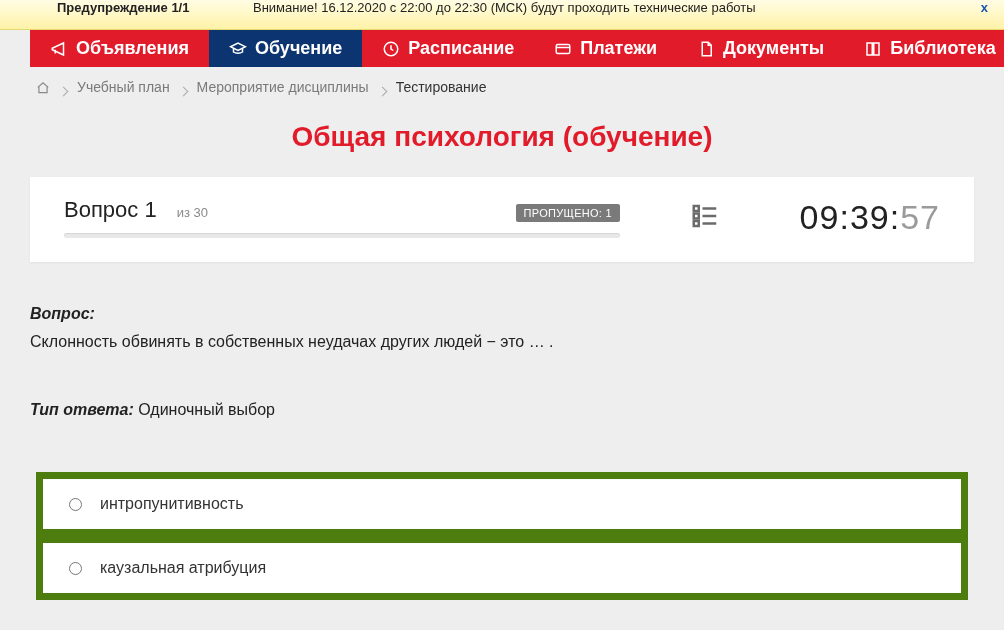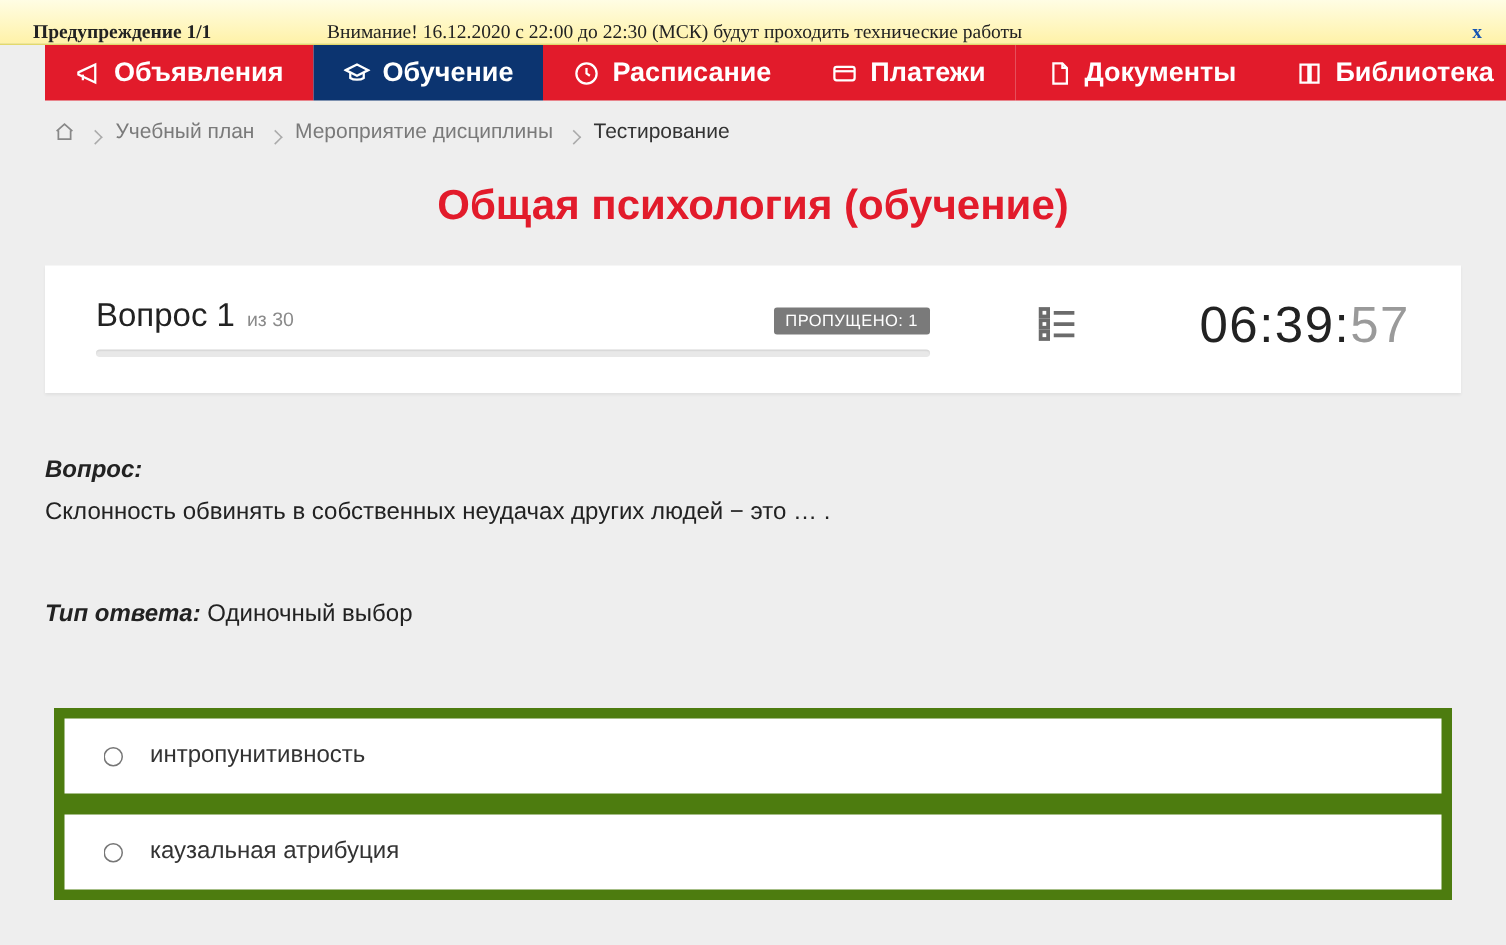--- a/index.html
+++ b/index.html
@@ -29,26 +29,25 @@
     min-height: 800px;
     background: #eeeeee;
   }
 
   
   .warn-bar {
     background: linear-gradient(#fffde4, #fff2a8);
     border-bottom: 1px solid #e3d96c;
     height: 30px;
     display: flex;
-    align-items: flex-end;
-    padding: 0 10px 0 22px;
+    align-items: flex-start;
+    padding: 0 10px 0 57px;
     position: relative;
     font-size: 13px;
     color: #222;
-    font-family: Liberation Serif, serif;
   }
   .warn-title { font-weight: bold; width: 196px; }
   .warn-text { flex: 1; }
   .warn-close {
     color: #1555b3;
     font-weight: bold;
     cursor: pointer;
     padding: 0 6px;
   }
 
@@ -108,21 +107,21 @@
   
   .card {
     background: #fff;
     margin: 0 30px 40px;
     padding: 20px 34px 24px;
     box-shadow: 0 1px 2px rgba(0,0,0,.06);
     display: flex;
     align-items: flex-start;
   }
   .card .left { flex: 1; }
-  .card .q-row { display: flex; align-items: baseline; gap: 8px; }
+  .card .q-row { display: flex; align-items: baseline; gap: 20px; }
   .card .q-label { font-size: 22px; color: #222; }
   .card .q-of { font-size: 13px; color: #8a8a8a; }
   .card .badge {
     margin-left: auto;
     background: #7a7a7a;
     color: #fff;
     font-size: 11px;
     padding: 3px 8px;
     border-radius: 2px;
     letter-spacing: .3px;
@@ -278,21 +277,21 @@
           <svg width="30" height="30" viewBox="0 0 24 24" fill="none" stroke="currentColor" stroke-width="2">
             <rect x="3" y="4" width="4" height="4"></rect>
               <path d="M10 6h11"></path>
             <rect x="3" y="10" width="4" height="4"></rect>
               <path d="M10 12h11"></path>
             <rect x="3" y="16" width="4" height="4"></rect>
               <path d="M10 18h11"></path>
           </svg>
         </div>
         <div class="timer">
-          <span>06</span><span>:</span><span>39</span><span>:</span><span class="sec">57</span>
+          <span>09</span><span>:</span><span>39</span><span>:</span><span class="sec">57</span>
         </div>
       </div>
 
       <div class="qbody">
         <div><span class="lbl">Вопрос:</span></div>
         <div class="question-text">Склонность обвинять в собственных неудачах других людей − это … .</div>
         <div class="atype-row">
           <span class="lbl">Тип ответа:</span>
           <span> </span>
           <span>Одиночный выбор</span>

